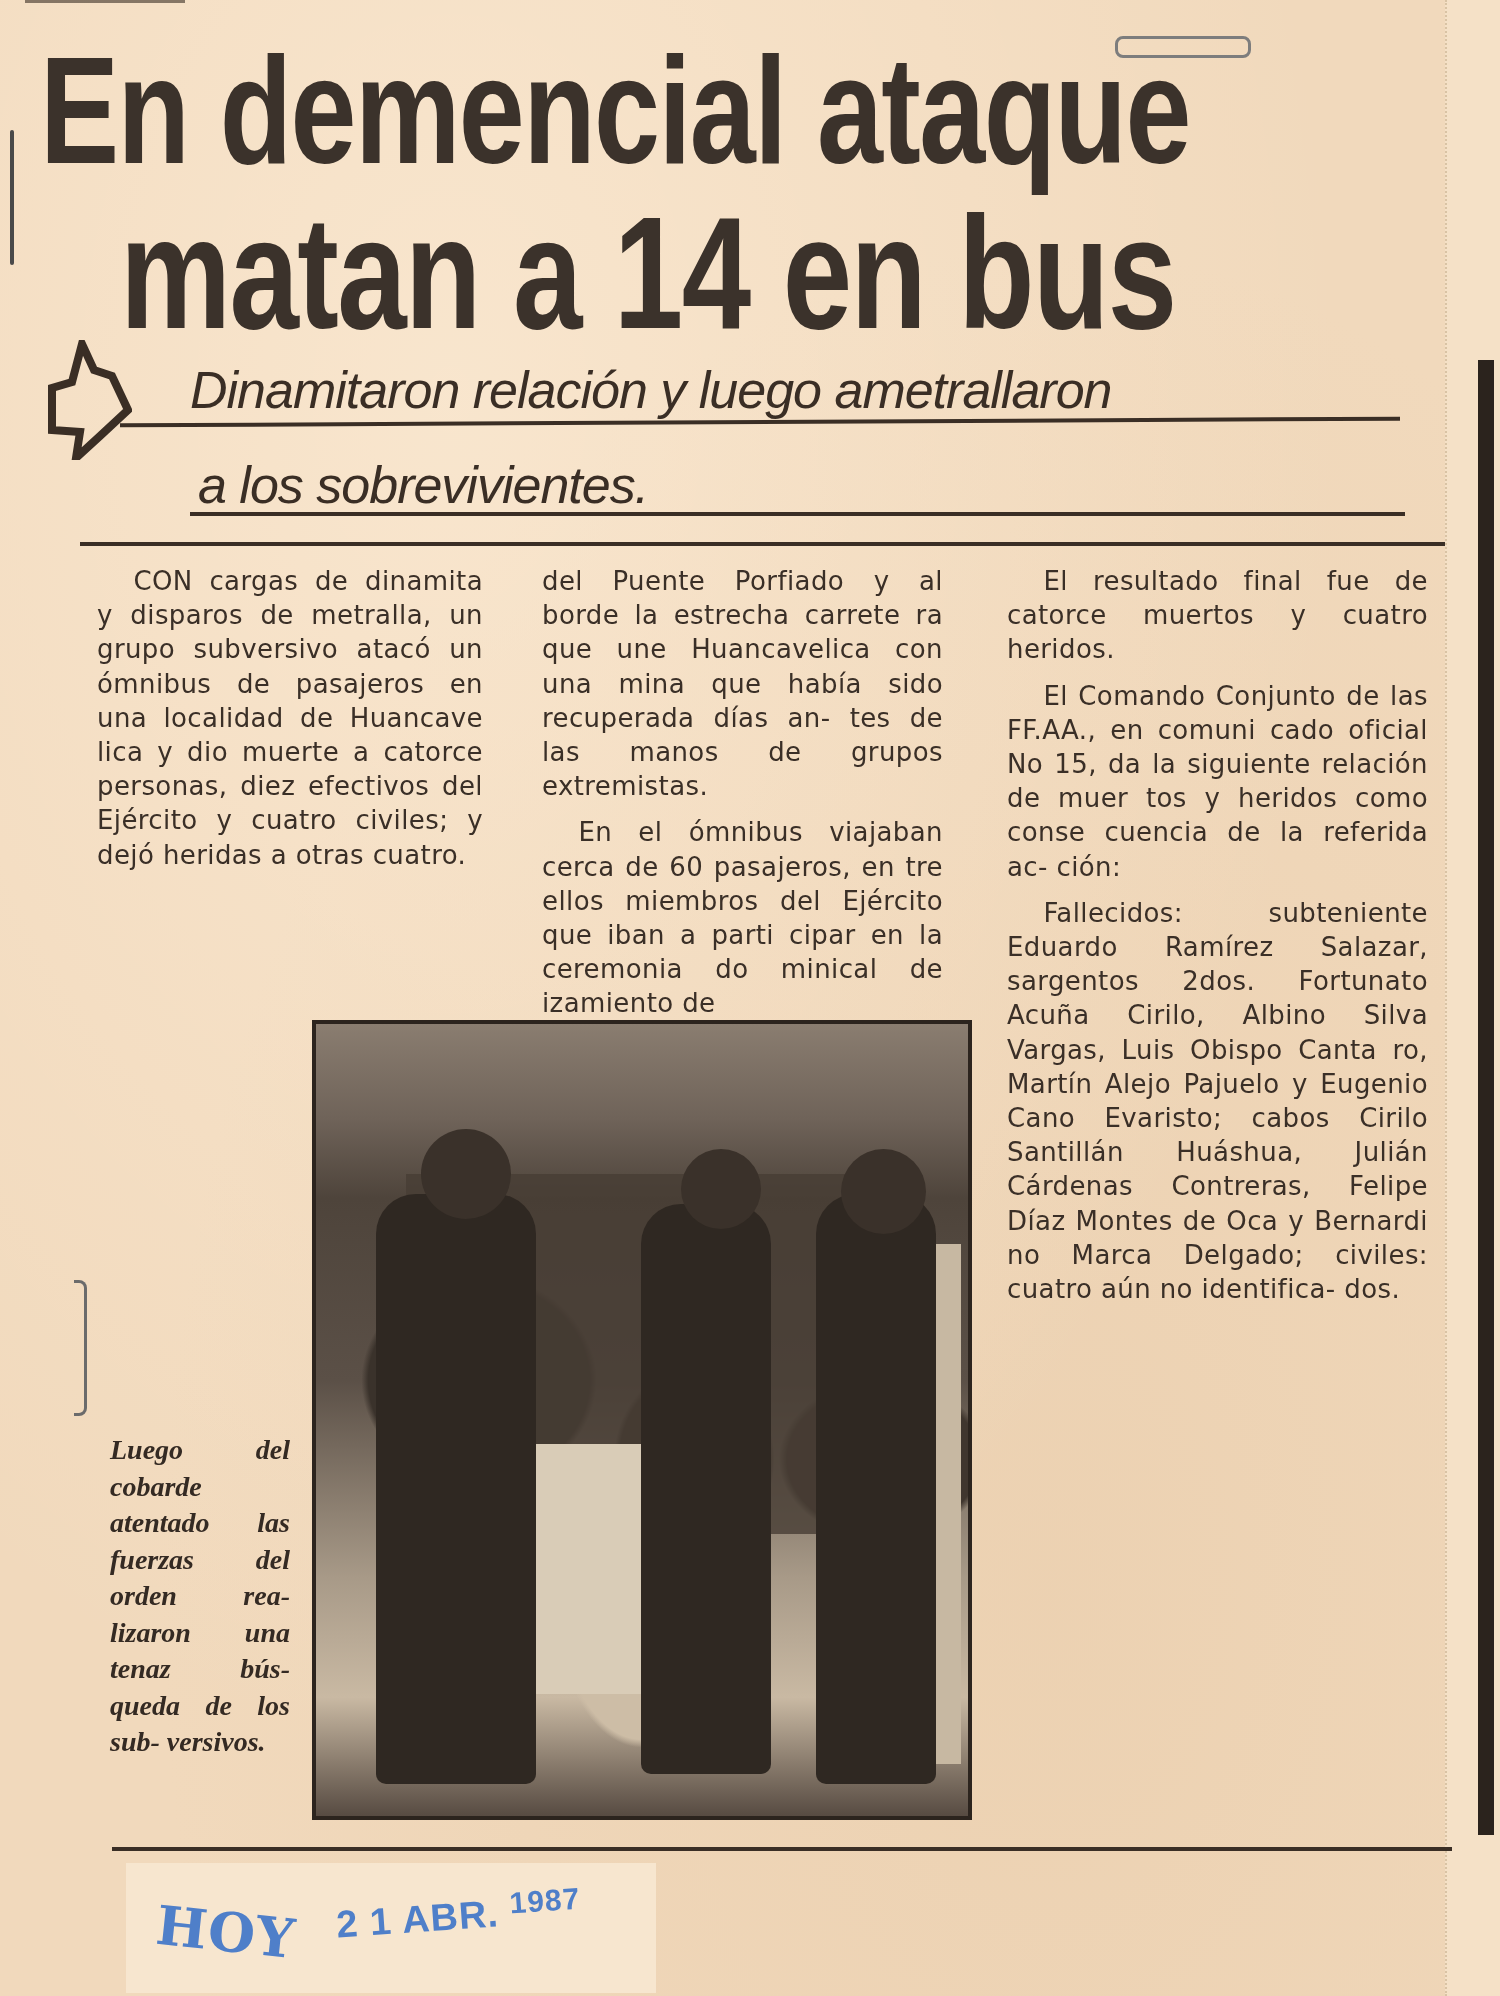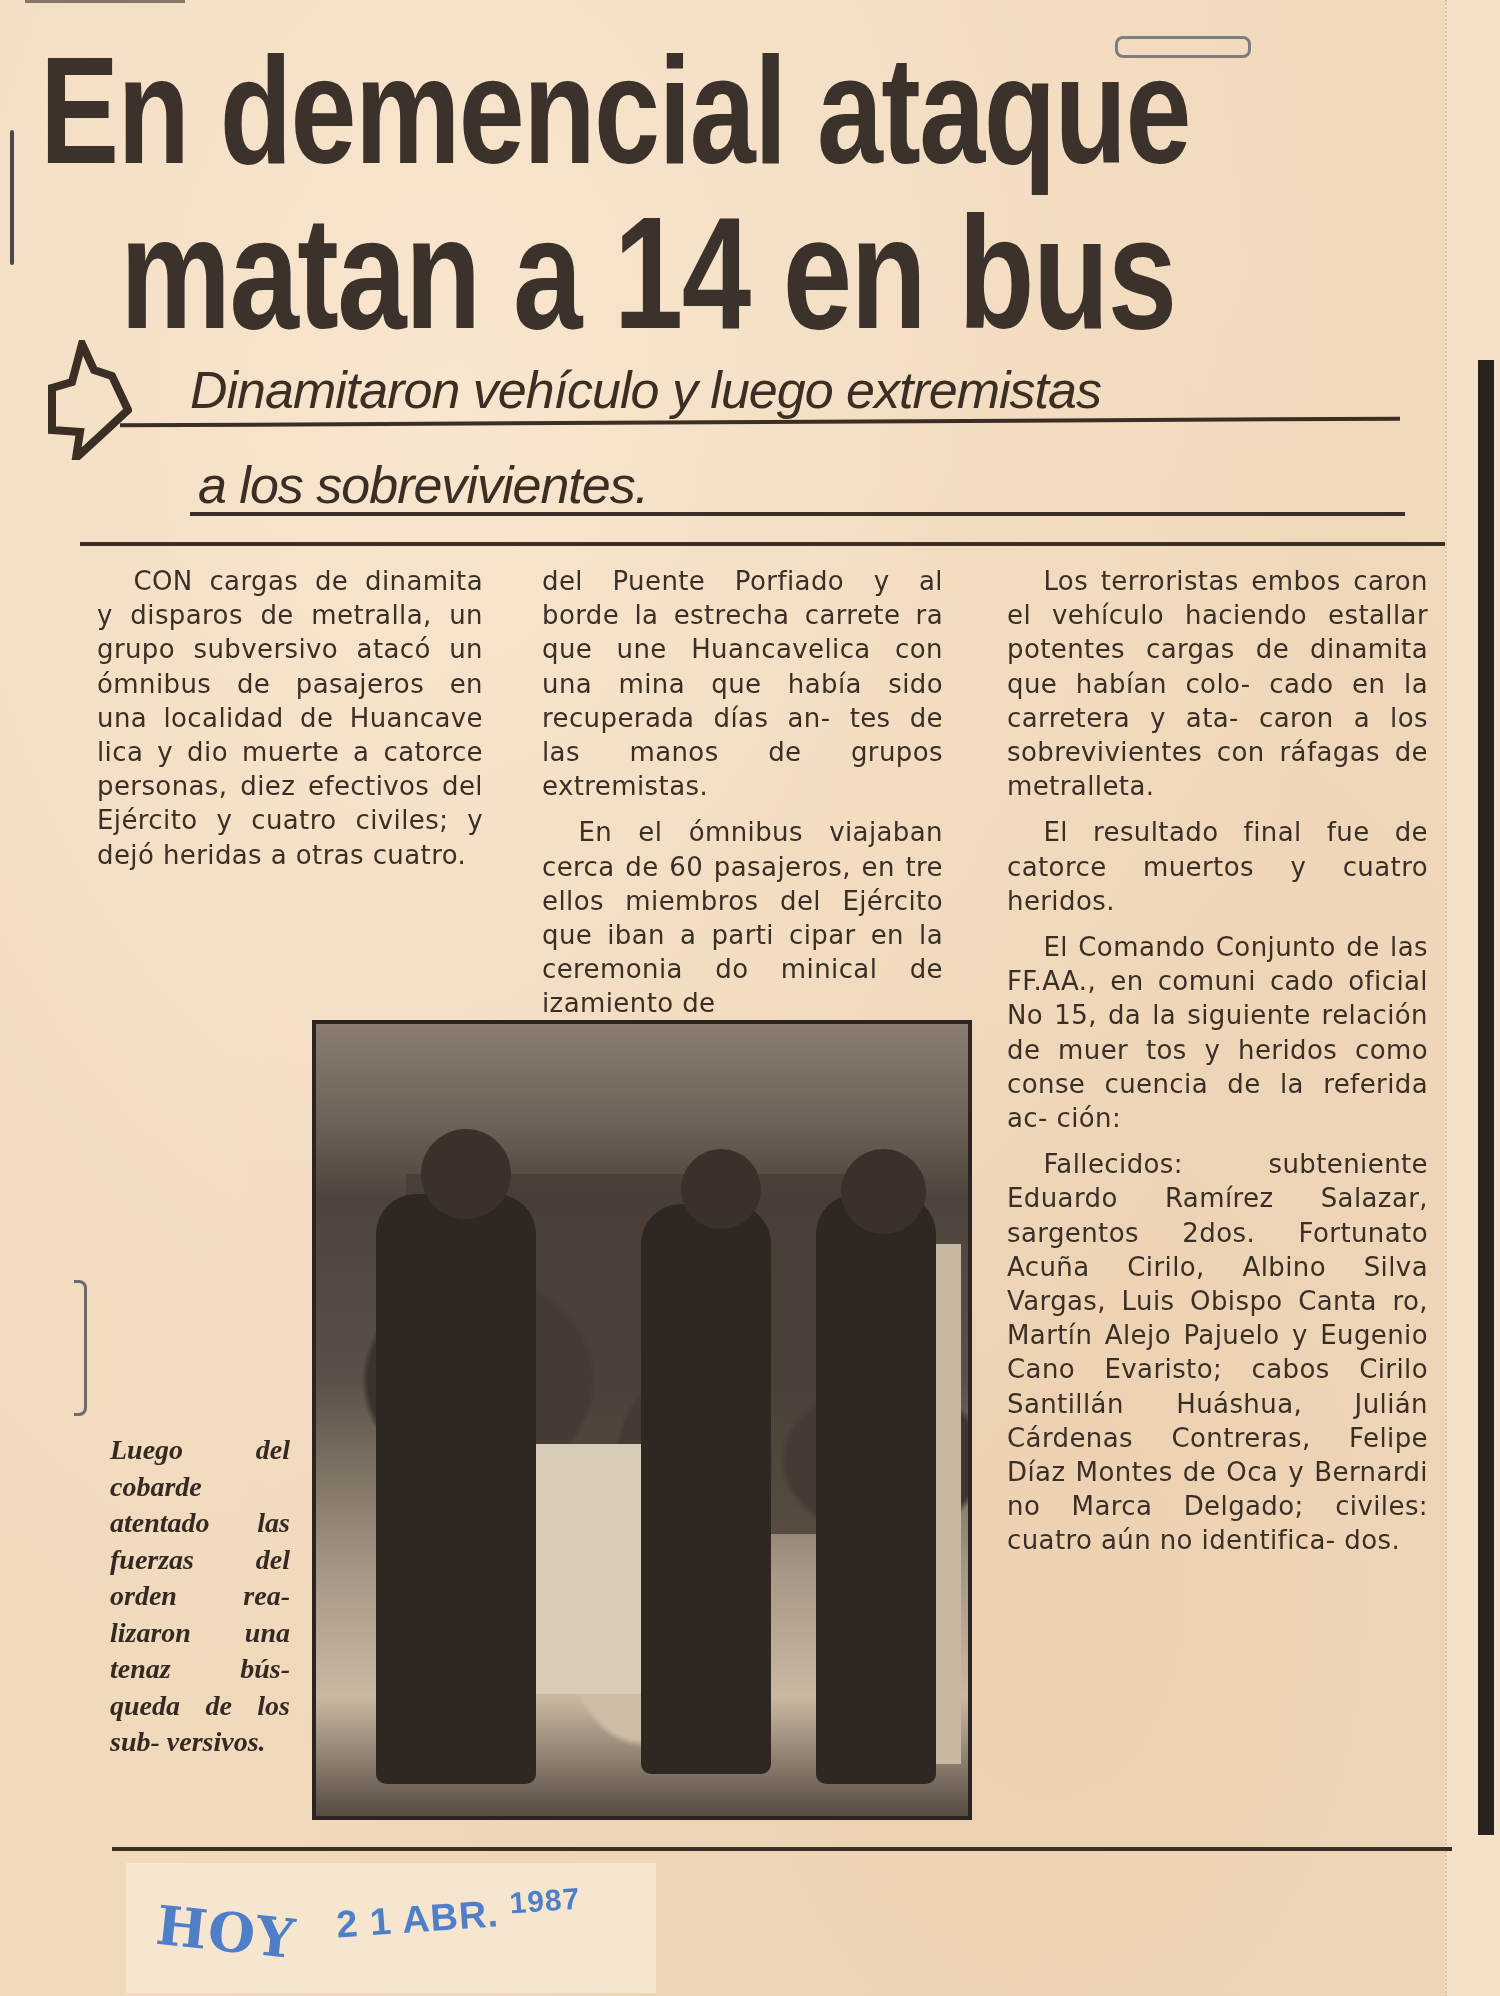--- a/index.html
+++ b/index.html
@@ -142,37 +142,36 @@
 <div class="staple-left"></div>
 <div class="staple-left2"></div>
 <div class="clip-top"></div>
 
 <div class="headline hl1">En demencial ataque</div>
 <div class="headline hl2">matan a 14 en bus</div>
 
 <svg class="deck-icon" viewBox="0 0 90 120">
   <path d="M40 4 L52 30 L70 36 L86 70 L58 96 L34 118 L38 92 L10 90 L10 48 L30 42 Z" fill="none" stroke="#3a2e25" stroke-width="8" stroke-linejoin="miter"></path>
 </svg>
-<div class="deck deck1">Dinamitaron vehículo y luego extremistas</div>
+<div class="deck deck1">Dinamitaron relación y luego ametrallaron</div>
 <div class="rule rule-deck1"></div>
 <div class="deck deck2">a los sobrevivientes.</div>
 <div class="rule rule-deck2"></div>
 <div class="rule rule-top"></div>
 
 <div class="col col1">
   <p>CON cargas de dinamita y disparos de metralla, un grupo subversivo atacó un ómnibus de pasajeros en una localidad de Huancave lica y dio muerte a catorce personas, diez efectivos del Ejército y cuatro civiles; y dejó heridas a otras cuatro.</p>
 </div>
 
 <div class="col col2">
   <p class="noindent">del Puente Porfiado y al borde la estrecha carrete ra que une Huancavelica con una mina que había sido recuperada días an- tes de las manos de grupos extremistas.</p>
   <p>En el ómnibus viajaban cerca de 60 pasajeros, en tre ellos miembros del Ejército que iban a parti cipar en la ceremonia do minical de izamiento de</p>
 </div>
 
 <div class="col col3">
-  <p>Los terroristas embos caron el vehículo haciendo estallar potentes cargas de dinamita que habían colo- cado en la carretera y ata- caron a los sobrevivientes con ráfagas de metralleta.</p>
   <p>El resultado final fue de catorce muertos y cuatro heridos.</p>
   <p>El Comando Conjunto de las FF.AA., en comuni cado oficial No 15, da la siguiente relación de muer tos y heridos como conse cuencia de la referida ac- ción:</p>
   <p>Fallecidos: subteniente Eduardo Ramírez Salazar, sargentos 2dos. Fortunato Acuña Cirilo, Albino Silva Vargas, Luis Obispo Canta ro, Martín Alejo Pajuelo y Eugenio Cano Evaristo; cabos Cirilo Santillán Huáshua, Julián Cárdenas Contreras, Felipe Díaz Montes de Oca y Bernardi no Marca Delgado; civiles: cuatro aún no identifica- dos.</p>
 </div>
 
 <div class="photo" aria-label="Soldiers in front of a shed with sandbags">
   <div class="photo-shed"></div>
   <div class="photo-wall"></div>
   <div class="sandbag sb1"></div>
   <div class="sandbag sb2"></div>

